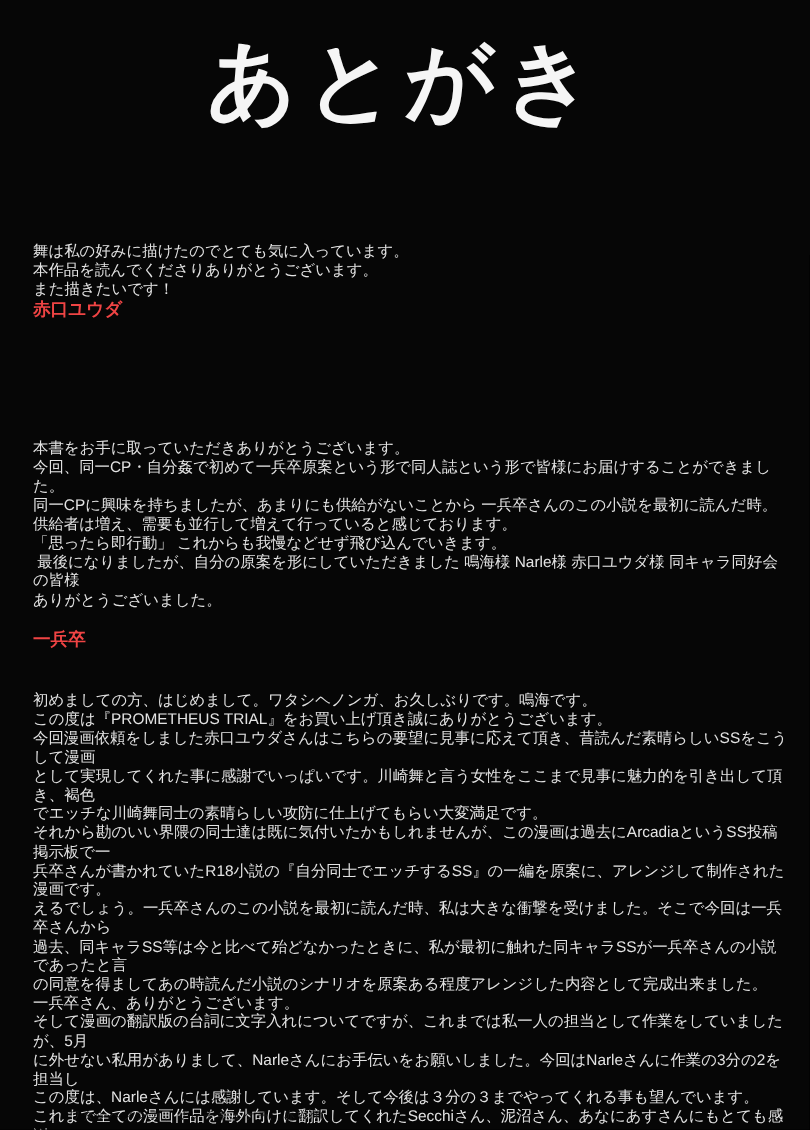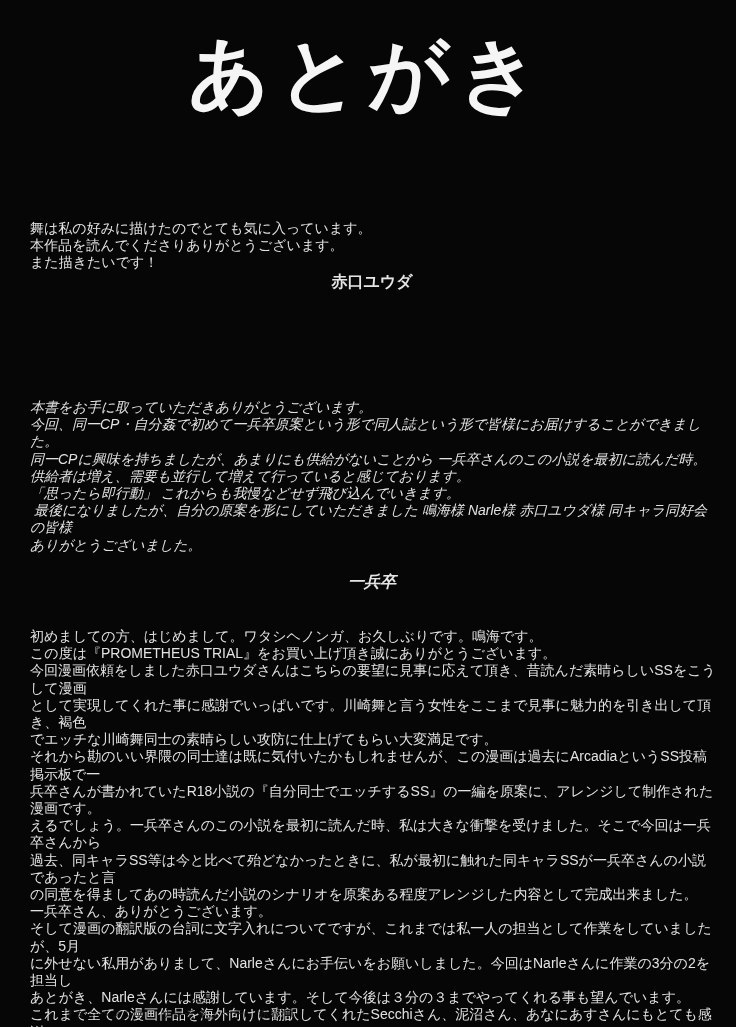--- a/index.html
+++ b/index.html
@@ -33,29 +33,29 @@
     right: 18px;
     color: #e3e3e3;
     font-size: 14px;
     line-height: 17.2px;
   }
   .section .text-line {
     white-space: pre-wrap;
     min-height: 17.2px;
   }
   .section .signature {
-    text-align: center;
+    text-align: left;
     font-size: 16px;
     font-weight: 600;
-    color: #e5e5e5;
+    color: #ef4444;
     padding-right: 4px;
   }
   #section-akaguchi { top: 220px; }
   #section-akaguchi .signature { margin-top: 1px; }
-  #section-ippeisotsu { top: 399px; font-style: italic; }
+  #section-ippeisotsu { top: 399px; }
   #section-ippeisotsu .signature { margin-top: 19px; }
   #section-narumi { top: 628px; }
   .faint-footer {
     position: absolute;
     left: 20px;
     bottom: 6px;
     color: #1b1b1b;
     font-size: 10px;
     letter-spacing: 2px;
     white-space: pre;
@@ -94,20 +94,20 @@
     <div class="text-line">として実現してくれた事に感謝でいっぱいです。川崎舞と言う女性をここまで見事に魅力的を引き出して頂き、褐色</div>
     <div class="text-line">でエッチな川崎舞同士の素晴らしい攻防に仕上げてもらい大変満足です。</div>
     <div class="text-line">それから勘のいい界隈の同士達は既に気付いたかもしれませんが、この漫画は過去にArcadiaというSS投稿掲示板で一</div>
     <div class="text-line">兵卒さんが書かれていたR18小説の『自分同士でエッチするSS』の一編を原案に、アレンジして制作された漫画です。</div>
     <div class="text-line">えるでしょう。一兵卒さんのこの小説を最初に読んだ時、私は大きな衝撃を受けました。そこで今回は一兵卒さんから</div>
     <div class="text-line">過去、同キャラSS等は今と比べて殆どなかったときに、私が最初に触れた同キャラSSが一兵卒さんの小説であったと言</div>
     <div class="text-line">の同意を得ましてあの時読んだ小説のシナリオを原案ある程度アレンジした内容として完成出来ました。</div>
     <div class="text-line">一兵卒さん、ありがとうございます。</div>
     <div class="text-line">そして漫画の翻訳版の台詞に文字入れについてですが、これまでは私一人の担当として作業をしていましたが、5月</div>
     <div class="text-line">に外せない私用がありまして、Narleさんにお手伝いをお願いしました。今回はNarleさんに作業の3分の2を担当し</div>
-    <div class="text-line">あとがき、Narleさんには感謝しています。そして今後は３分の３までやってくれる事も望んでいます。</div>
+    <div class="text-line">この度は、Narleさんには感謝しています。そして今後は３分の３までやってくれる事も望んでいます。</div>
     <div class="text-line">これまで全ての漫画作品を海外向けに翻訳してくれたSecchiさん、泥沼さん、あなにあすさんにもとても感謝して</div>
 
   </div>
 
   <div class="faint-footer">ワタシヘノンガ、サレチキュケチ　赤Writ</div>
 
 </div>
 
 </body></html>

